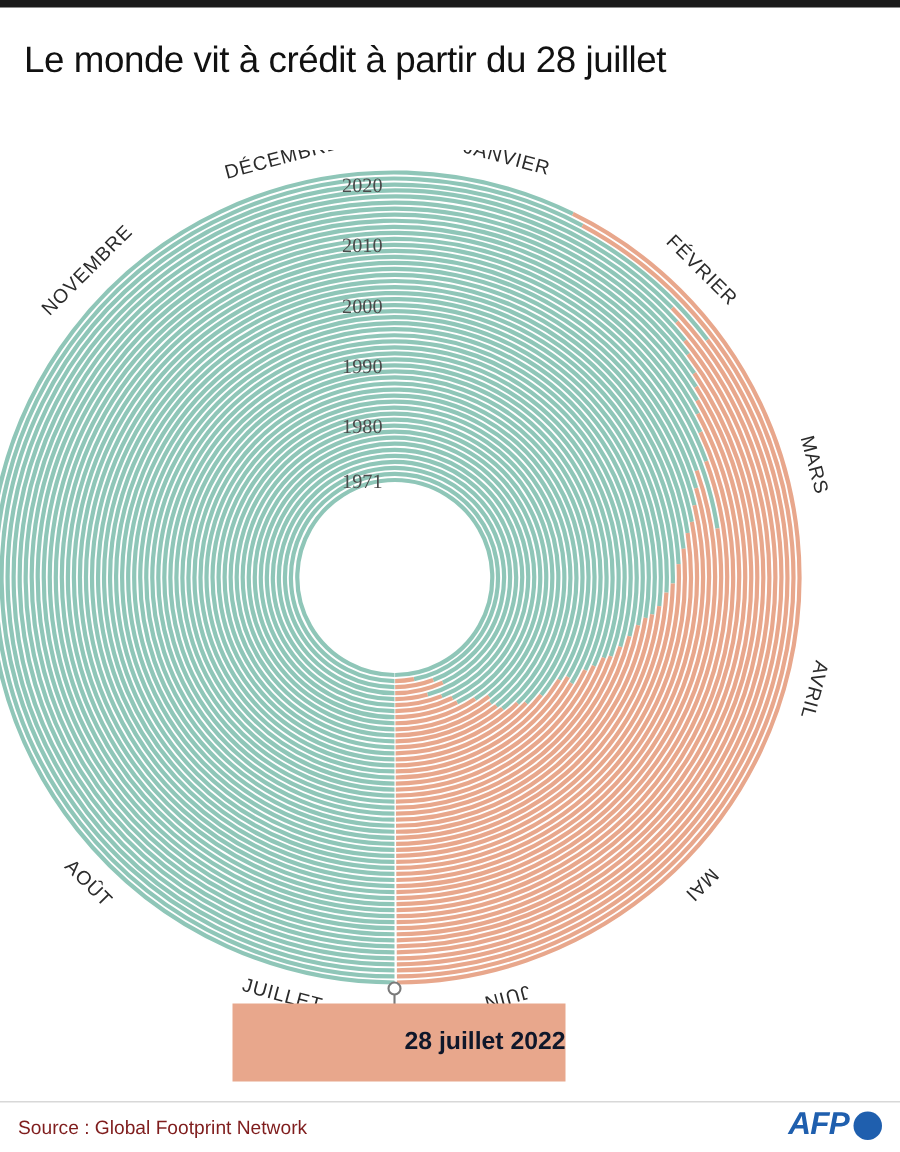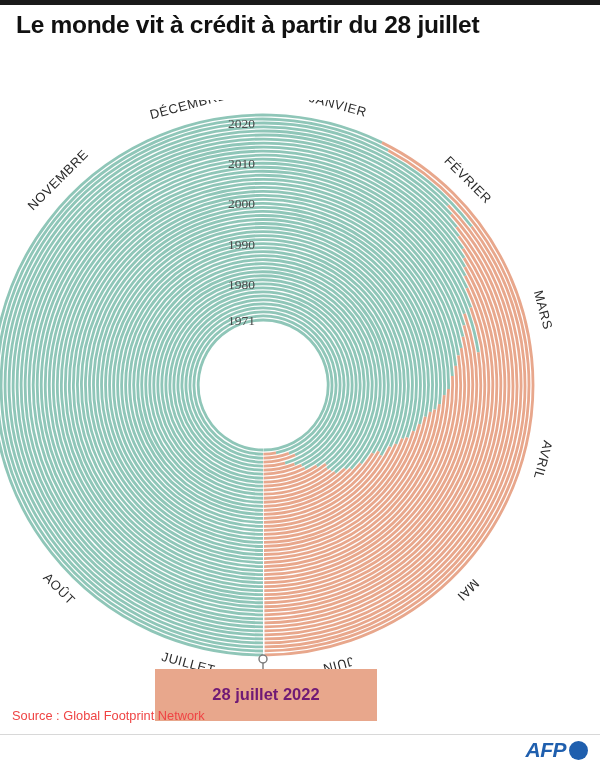--- a/index.html
+++ b/index.html
@@ -13,22 +13,22 @@
     position: relative;
     width: 600px; height: 768px;
     background: #ffffff;
   }
   .topbar {
     position: absolute; left: 0; top: 0;
     width: 600px; height: 5px;
     background: #1a1a1a;
   }
   .title {
-    position: absolute; left: 16px; top: 12px; width: 572px;
-    font-size: 24.5px; font-weight: bold; color: #111111;
+    position: absolute; left: 16px; top: 28px; width: 572px;
+    font-size: 24.5px; font-weight: normal; color: #111111;
     letter-spacing: -0.3px; line-height: 1.1;
   }
   .subtitle {
     position: absolute; left: 16px; top: 50px; width: 572px;
     font-size: 14.6px; color: #1b1b1b; line-height: 1.38;
   }
   .chartwrap {
     position: absolute; left: 0; top: 100px;
     width: 600px; height: 600px;
   }
@@ -41,31 +41,31 @@
   .yearlabel {
     font-size: 13.5px; fill: #4a4a4a;
     font-family: "Liberation Serif", serif;
     text-anchor: end;
   }
   .callout {
     position: absolute; left: 155px; top: 669px;
     width: 222px; height: 52px;
     background: #e8a78c;
     display: flex; flex-direction: column;
-    align-items: center; justify-content: center;
-    color: #701a75; font-weight: bold; line-height: 1.18;
+    align-items: flex-end; justify-content: center;
+    color: #0f172a; font-weight: bold; line-height: 1.18;
     font-size: 16.5px;
   }
   .footrule {
     position: absolute; left: 0; top: 734px;
     width: 600px; height: 1px; background: #d8d8d8;
   }
   .source {
-    position: absolute; left: 12px; top: 708px;
-    font-size: 12.8px; color: #ef4444;
+    position: absolute; left: 12px; top: 744px;
+    font-size: 12.8px; color: #7f1d1d;
   }
   .afp {
     position: absolute; right: 12px; top: 738px;
     display: flex; align-items: center; gap: 3px; margin-left: 20px;
   }
   .afp-text {
     font-size: 21px; font-weight: bold; color: #1f5fae;
     font-style: italic; letter-spacing: -0.5px;
   }
   .afp-dot {

